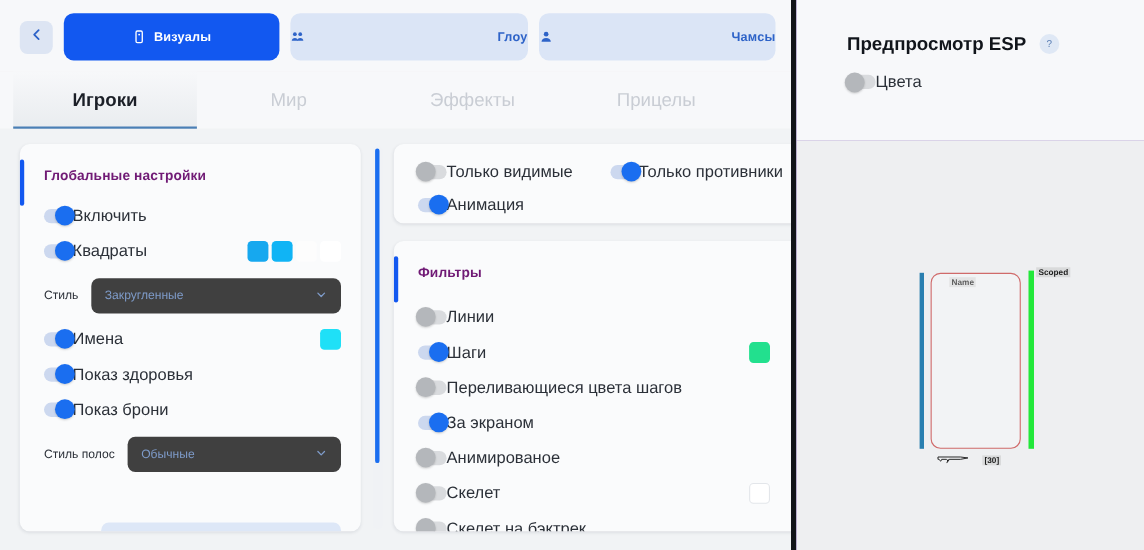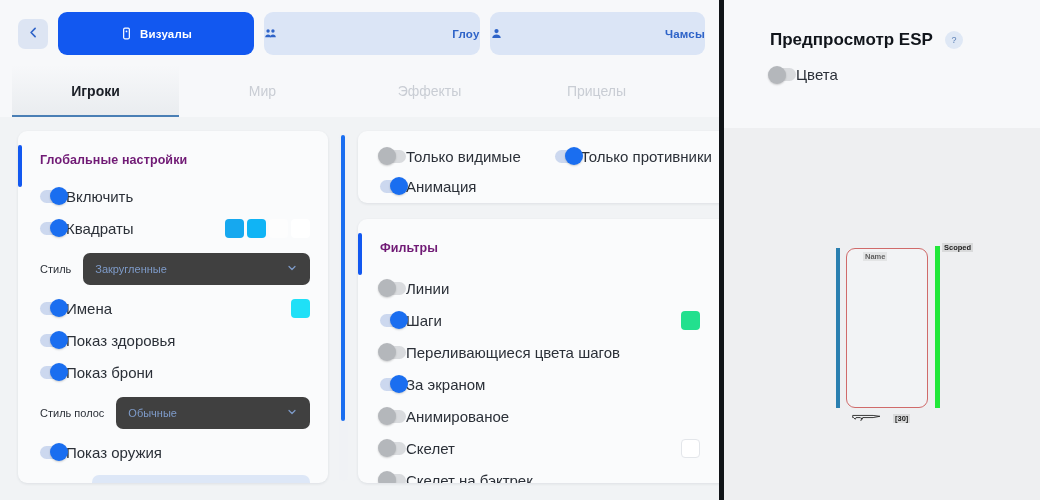--- a/index.html
+++ b/index.html
@@ -45,21 +45,21 @@
   .nav-btn.ghost { flex: 1 1 0; background: #dbe5f6; color: #2e63c8; justify-content: space-between; }
   .nav-btn svg { width: 13px; height: 13px; display: block; }
 
   
   .tabs {
     display: flex; background: #f7f8fa;
     padding: 0 12px; height: 52px; align-items: stretch;
   }
   .tab {
     flex: 0 0 167px; display: flex; align-items: center; justify-content: center;
-    font-size: 14px; color: #c9cdd4; cursor: pointer; position: relative;
+    font-size: 17px; color: #c9cdd4; cursor: pointer; position: relative;
     font-weight: normal;
   }
   .tab.active {
     color: #1b1f27; font-weight: bold;
     background: linear-gradient(180deg,#f7f8fa 0%, #e9ecef 100%);
   }
   .tab.active::after {
     content: ""; position: absolute; left: 0; right: 0; bottom: 0;
     height: 2.5px; background: #4a7fb5;
   }
@@ -336,26 +336,20 @@
               <div class="select">
                 <span>Обычные</span>
                 <span>
                   <svg viewBox="0 0 16 16" fill="none" stroke="#7e9bc9" stroke-width="1.6" stroke-linecap="round" stroke-linejoin="round">
                       <polyline points="4,6 8,10 12,6"></polyline>
                     </svg>
                 </span>
               </div>
             </div>
 
-            <div class="row">
-              <div class="tgl on">
-                  <div class="knob"></div>
-                </div>
-              <div class="row-label">Показ оружия</div>
-            </div>
           </div>
 
           <div class="select-peek"></div>
         </div>
 
         <div class="sbar" style="right:-8px;top:2px;height:348px;">
           <div class="thumb" style="top:2px;height:286px;"></div>
         </div>
       </div>
 

